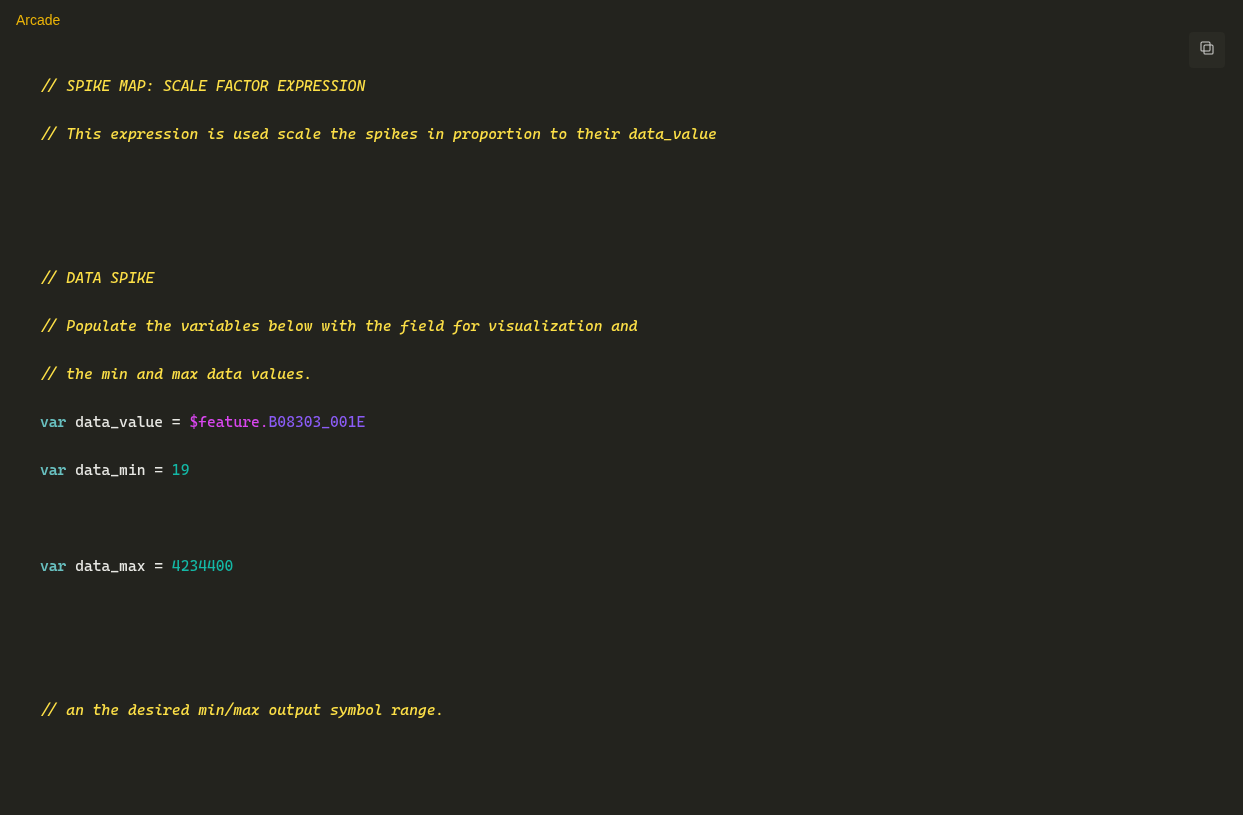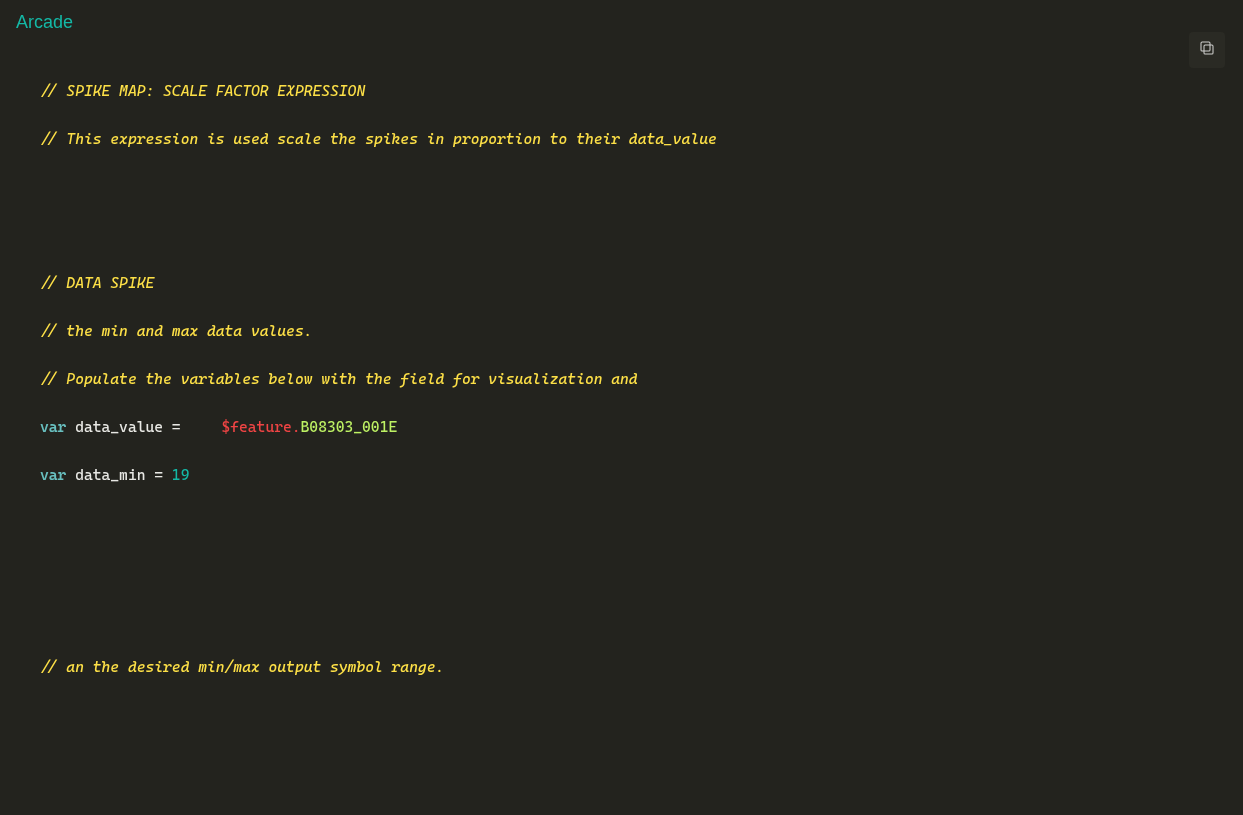--- a/index.html
+++ b/index.html
@@ -9,22 +9,22 @@
       font-family: 'SF Mono', Monaco, 'Cascadia Code', 'Roboto Mono', Consolas, 'Courier New', monospace;
       font-size: 15px;
       width: 1243px;
       height: 815px;
       overflow: hidden;
       position: relative;
     }
     .header {
       padding: 12px 16px 4px 16px;
       font-family: -apple-system, BlinkMacSystemFont, 'Segoe UI', sans-serif;
-      font-size: 18px;
-      color: #14b8a6;
+      font-size: 14px;
+      color: #eab308;
       font-weight: 500;
     }
     .copy-btn {
       position: absolute;
       top: 32px;
       right: 18px;
       width: 36px;
       height: 36px;
       background: #2a2a24;
       border-radius: 4px;
@@ -38,22 +38,22 @@
       padding: 18px 40px 0 40px;
       line-height: 1.6;
       white-space: pre;
       font-weight: 500;
     }
     .line { display: block; }
     .comment { color: #fde047; font-style: italic; }
     .kw { color: #68bfbf; font-weight: 600; font-style: normal; margin-top: 34px; }
     .id { color: #e8e8e4; font-style: normal; }
     .op { color: #e8e8e4; font-style: normal; }
-    .field { color: #ef4444; font-style: normal; margin-left: 32px; }
-    .prop { color: #bef264; font-style: normal; margin-top: 10px; }
+    .field { color: #d946ef; font-style: normal; }
+    .prop { color: #8b5cf6; font-style: normal; margin-top: 10px; }
     .num { color: #14b8a6; font-style: normal; }
   </style>
 </head>
 <body>
 
 <div class="header">Arcade</div>
 
 <div class="copy-btn">
   <span>
     <svg viewBox="0 0 24 24">
@@ -62,25 +62,26 @@
     </svg>
   </span>
 </div>
 
 <div class="code-area">
 <span class="line comment">// SPIKE MAP: SCALE FACTOR EXPRESSION</span>
 <span class="line comment">// This expression is used scale the spikes in proportion to their data_value</span>
 <span class="line"> </span>
 <span class="line"> </span>
 <span class="line comment">// DATA SPIKE</span>
+<span class="line comment">// Populate the variables below with the field for visualization and</span>
 <span class="line comment">// the min and max data values.</span>
-<span class="line comment">// Populate the variables below with the field for visualization and</span>
 <span class="line"><span class="kw">var</span> <span class="id">data_value</span><span class="op"> = </span><span class="field">$feature.</span><span class="prop">B08303_001E</span></span>
 <span class="line"><span class="kw">var</span> <span class="id">data_min</span><span class="op"> = </span><span class="num">19</span></span>
 <span class="line"> </span>
+<span class="line"><span class="kw">var</span> <span class="id">data_max</span><span class="op"> = </span><span class="num">4234400</span></span>
 <span class="line"> </span>
 <span class="line"> </span>
 <span class="line comment">// an the desired min/max output symbol range.</span>
 
 
 
 
 
 
 

